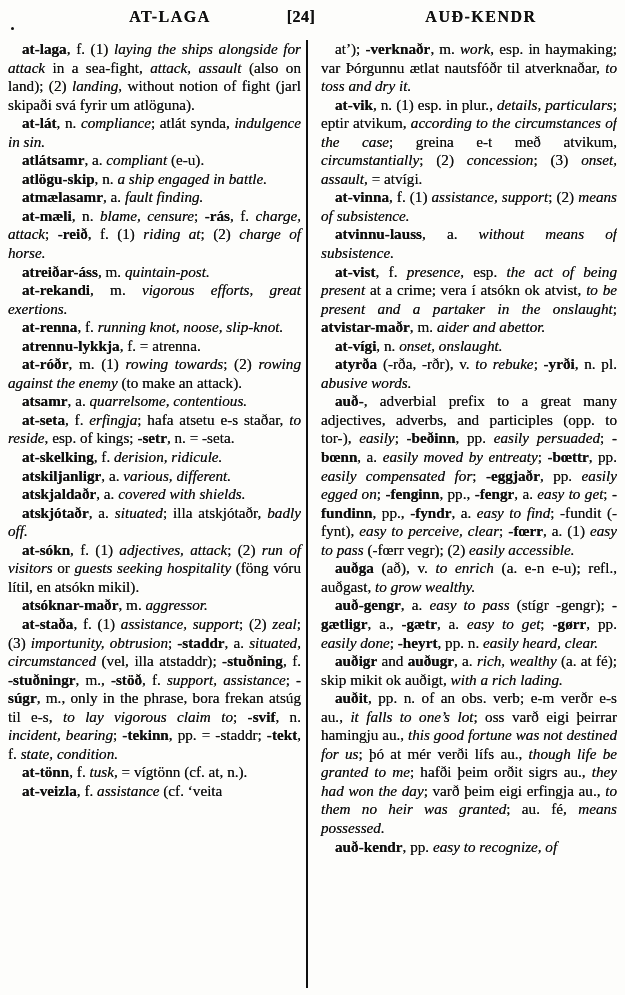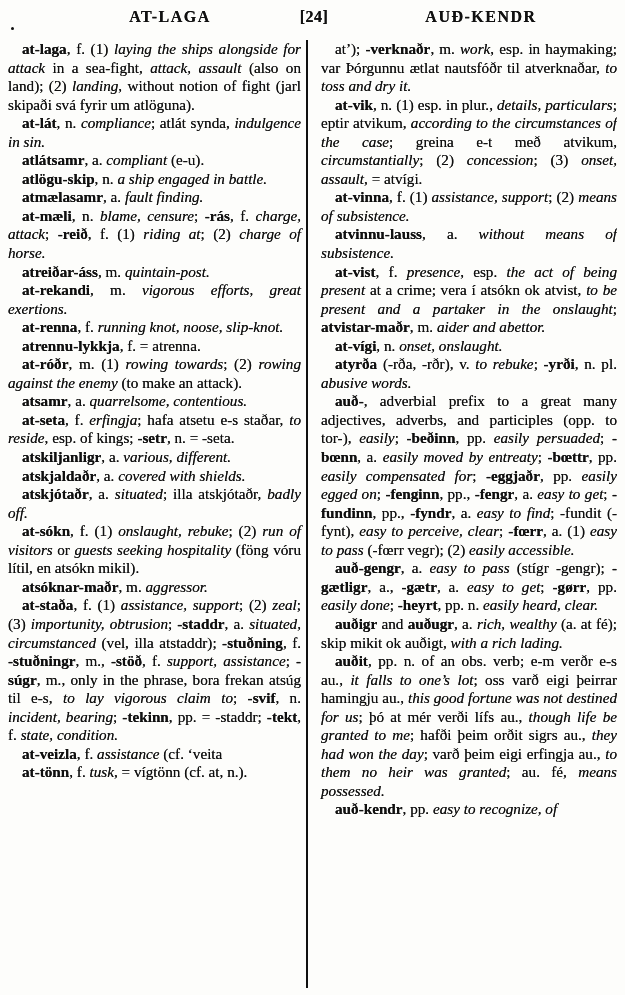--- a/index.html
+++ b/index.html
@@ -17,21 +17,21 @@
   }
   .page-header {
     position: absolute;
     top: 8px; left: 0; right: 0; height: 22px;
     font-weight: bold;
     font-size: 16px;
     letter-spacing: 1.5px;
   }
   .hdr { position: absolute; transform: translateX(-50%); white-space: nowrap; }
   .hdr-left   { left: 170px; }
-  .hdr-center { left: 314px; letter-spacing: 0.5px; }
+  .hdr-center { left: 301px; letter-spacing: 0.5px; }
   .hdr-right  { left: 481px; }
   .ink-speck {
     position: absolute;
     left: 11px; top: 27px;
     width: 3px; height: 3px;
     background: #101010;
     border-radius: 50%;
   }
   .columns {
     position: absolute;
@@ -84,39 +84,41 @@
         <p class="entry"><span class="b">atlögu-skip</span><span class="n">, n. </span><span class="i">a ship engaged in battle.</span></p>
         <p class="entry"><span class="b">atmælasamr</span><span class="n">, a. </span><span class="i">fault finding.</span></p>
         <p class="entry"><span class="b">at-mæli</span><span class="n">, n. </span><span class="i">blame, censure</span><span class="n">; </span><span class="b">-rás</span><span class="n">, f. </span><span class="i">charge, attack</span><span class="n">; </span><span class="b">-reið</span><span class="n">, f. (1) </span><span class="i">riding at</span><span class="n">; (2) </span><span class="i">charge of horse.</span></p>
         <p class="entry"><span class="b">atreiðar-áss</span><span class="n">, m. </span><span class="i">quintain-post.</span></p>
         <p class="entry"><span class="b">at-rekandi</span><span class="n">, m. </span><span class="i">vigorous efforts, great exertions.</span></p>
         <p class="entry"><span class="b">at-renna</span><span class="n">, f. </span><span class="i">running knot, noose, slip-knot.</span></p>
         <p class="entry"><span class="b">atrennu-lykkja</span><span class="n">, f. = atrenna.</span></p>
         <p class="entry"><span class="b">at-róðr</span><span class="n">, m. (1) </span><span class="i">rowing towards</span><span class="n">; (2) </span><span class="i">rowing against the enemy</span><span class="n"> (to make an attack).</span></p>
         <p class="entry"><span class="b">atsamr</span><span class="n">, a. </span><span class="i">quarrelsome, contentious.</span></p>
         <p class="entry"><span class="b">at-seta</span><span class="n">, f. </span><span class="i">erfingja</span><span class="n">; hafa atsetu e-s staðar, </span><span class="i">to reside</span><span class="n">, esp. of kings; </span><span class="b">-setr</span><span class="n">, n. = -seta.</span></p>
+        <p class="entry"><span class="b">at-skelking</span><span class="n">, f. </span><span class="i">derision, ridicule.</span></p>
         <p class="entry"><span class="b">atskiljanligr</span><span class="n">, a. </span><span class="i">various, different.</span></p>
         <p class="entry"><span class="b">atskjaldaðr</span><span class="n">, a. </span><span class="i">covered with shields.</span></p>
         <p class="entry"><span class="b">atskjótaðr</span><span class="n">, a. </span><span class="i">situated</span><span class="n">; illa atskjótaðr, </span><span class="i">badly off.</span></p>
-        <p class="entry"><span class="b">at-sókn</span><span class="n">, f. (1) </span><span class="i">onslaught, rebuke</span><span class="n">; (2) </span><span class="i">run of visitors</span><span class="n"> or </span><span class="i">guests seeking hospitality</span><span class="n"> (föng vóru lítil, en atsókn mikil).</span></p>
+        <p class="entry"><span class="b">at-sókn</span><span class="n">, f. (1) </span><span class="i">adjectives, attack</span><span class="n">; (2) </span><span class="i">run of visitors</span><span class="n"> or </span><span class="i">guests seeking hospitality</span><span class="n"> (föng vóru lítil, en atsókn mikil).</span></p>
         <p class="entry"><span class="b">atsóknar-maðr</span><span class="n">, m. </span><span class="i">aggressor.</span></p>
         <p class="entry"><span class="b">at-staða</span><span class="n">, f. (1) </span><span class="i">assistance, support</span><span class="n">; (2) </span><span class="i">zeal</span><span class="n">; (3) </span><span class="i">importunity, obtrusion</span><span class="n">; </span><span class="b">-staddr</span><span class="n">, a. </span><span class="i">situated, circumstanced</span><span class="n"> (vel, illa atstaddr); </span><span class="b">-stuðning</span><span class="n">, f. </span><span class="b">-stuðningr</span><span class="n">, m., </span><span class="b">-stöð</span><span class="n">, f. </span><span class="i">support, assistance</span><span class="n">; </span><span class="b">-súgr</span><span class="n">, m., only in the phrase, bora frekan atsúg til e-s, </span><span class="i">to lay vigorous claim to</span><span class="n">; </span><span class="b">-svif</span><span class="n">, n. </span><span class="i">incident, bearing</span><span class="n">; </span><span class="b">-tekinn</span><span class="n">, pp. = -staddr; </span><span class="b">-tekt</span><span class="n">, f. </span><span class="i">state, condition.</span></p>
+        <p class="entry"><span class="b">at-tönn</span><span class="n">, f. </span><span class="i">tusk</span><span class="n">, = vígtönn (cf. at, n.).</span></p>
         <p class="entry"><span class="b">at-veizla</span><span class="n">, f. </span><span class="i">assistance</span><span class="n"> (cf. ‘veita</span></p>
-        <p class="entry"><span class="b">at-tönn</span><span class="n">, f. </span><span class="i">tusk</span><span class="n">, = vígtönn (cf. at, n.).</span></p>
       </div>
     <div class="column-divider"></div>
     <div class="col col-right">
         <p class="entry"><span class="n">at’); </span><span class="b">-verknaðr</span><span class="n">, m. </span><span class="i">work</span><span class="n">, esp. in haymaking; var Þórgunnu ætlat nautsfóðr til atverknaðar, </span><span class="i">to toss and dry it.</span></p>
         <p class="entry"><span class="b">at-vik</span><span class="n">, n. (1) esp. in plur., </span><span class="i">details, particulars</span><span class="n">; eptir atvikum, </span><span class="i">according to the circumstances of the case</span><span class="n">; greina e-t með atvikum, </span><span class="i">circumstantially</span><span class="n">; (2) </span><span class="i">concession</span><span class="n">; (3) </span><span class="i">onset, assault</span><span class="n">, = atvígi.</span></p>
         <p class="entry"><span class="b">at-vinna</span><span class="n">, f. (1) </span><span class="i">assistance, support</span><span class="n">; (2) </span><span class="i">means of subsistence.</span></p>
         <p class="entry"><span class="b">atvinnu-lauss</span><span class="n">, a. </span><span class="i">without means of subsistence.</span></p>
         <p class="entry"><span class="b">at-vist</span><span class="n">, f. </span><span class="i">presence</span><span class="n">, esp. </span><span class="i">the act of being present</span><span class="n"> at a crime; vera í atsókn ok atvist, </span><span class="i">to be present and a partaker in the onslaught</span><span class="n">; </span><span class="b">atvistar-maðr</span><span class="n">, m. </span><span class="i">aider and abettor.</span></p>
         <p class="entry"><span class="b">at-vígi</span><span class="n">, n. </span><span class="i">onset, onslaught.</span></p>
         <p class="entry"><span class="b">atyrða</span><span class="n"> (-rða, -rðr), v. </span><span class="i">to rebuke</span><span class="n">; </span><span class="b">-yrði</span><span class="n">, n. pl. </span><span class="i">abusive words.</span></p>
         <p class="entry"><span class="b">auð-</span><span class="n">, adverbial prefix to a great many adjectives, adverbs, and participles (opp. to tor-), </span><span class="i">easily</span><span class="n">; </span><span class="b">-beðinn</span><span class="n">, pp. </span><span class="i">easily persuaded</span><span class="n">; </span><span class="b">-bœnn</span><span class="n">, a. </span><span class="i">easily moved by entreaty</span><span class="n">; </span><span class="b">-bœttr</span><span class="n">, pp. </span><span class="i">easily compensated for</span><span class="n">; </span><span class="b">-eggjaðr</span><span class="n">, pp. </span><span class="i">easily egged on</span><span class="n">; </span><span class="b">-fenginn</span><span class="n">, pp., </span><span class="b">-fengr</span><span class="n">, a. </span><span class="i">easy to get</span><span class="n">; </span><span class="b">-fundinn</span><span class="n">, pp., </span><span class="b">-fyndr</span><span class="n">, a. </span><span class="i">easy to find</span><span class="n">; -fundit (-fynt), </span><span class="i">easy to perceive, clear</span><span class="n">; </span><span class="b">-fœrr</span><span class="n">, a. (1) </span><span class="i">easy to pass</span><span class="n"> (-fœrr vegr); (2) </span><span class="i">easily accessible.</span></p>
+        <p class="entry"><span class="b">auðga</span><span class="n"> (að), v. </span><span class="i">to enrich</span><span class="n"> (a. e-n e-u); refl., auðgast, </span><span class="i">to grow wealthy.</span></p>
         <p class="entry"><span class="b">auð-gengr</span><span class="n">, a. </span><span class="i">easy to pass</span><span class="n"> (stígr -gengr); </span><span class="b">-gætligr</span><span class="n">, a., </span><span class="b">-gætr</span><span class="n">, a. </span><span class="i">easy to get</span><span class="n">; </span><span class="b">-gørr</span><span class="n">, pp. </span><span class="i">easily done</span><span class="n">; </span><span class="b">-heyrt</span><span class="n">, pp. n. </span><span class="i">easily heard, clear.</span></p>
         <p class="entry"><span class="b">auðigr</span><span class="n"> and </span><span class="b">auðugr</span><span class="n">, a. </span><span class="i">rich, wealthy</span><span class="n"> (a. at fé); skip mikit ok auðigt, </span><span class="i">with a rich lading.</span></p>
         <p class="entry"><span class="b">auðit</span><span class="n">, pp. n. of an obs. verb; e-m verðr e-s au., </span><span class="i">it falls to one’s lot</span><span class="n">; oss varð eigi þeirrar hamingju au., </span><span class="i">this good fortune was not destined for us</span><span class="n">; þó at mér verði lífs au., </span><span class="i">though life be granted to me</span><span class="n">; hafði þeim orðit sigrs au., </span><span class="i">they had won the day</span><span class="n">; varð þeim eigi erfingja au., </span><span class="i">to them no heir was granted</span><span class="n">; au. fé, </span><span class="i">means possessed.</span></p>
         <p class="entry"><span class="b">auð-kendr</span><span class="n">, pp. </span><span class="i">easy to recognize, of</span></p>
       </div>
   </div>
 
 </div>
 
 </body></html>

